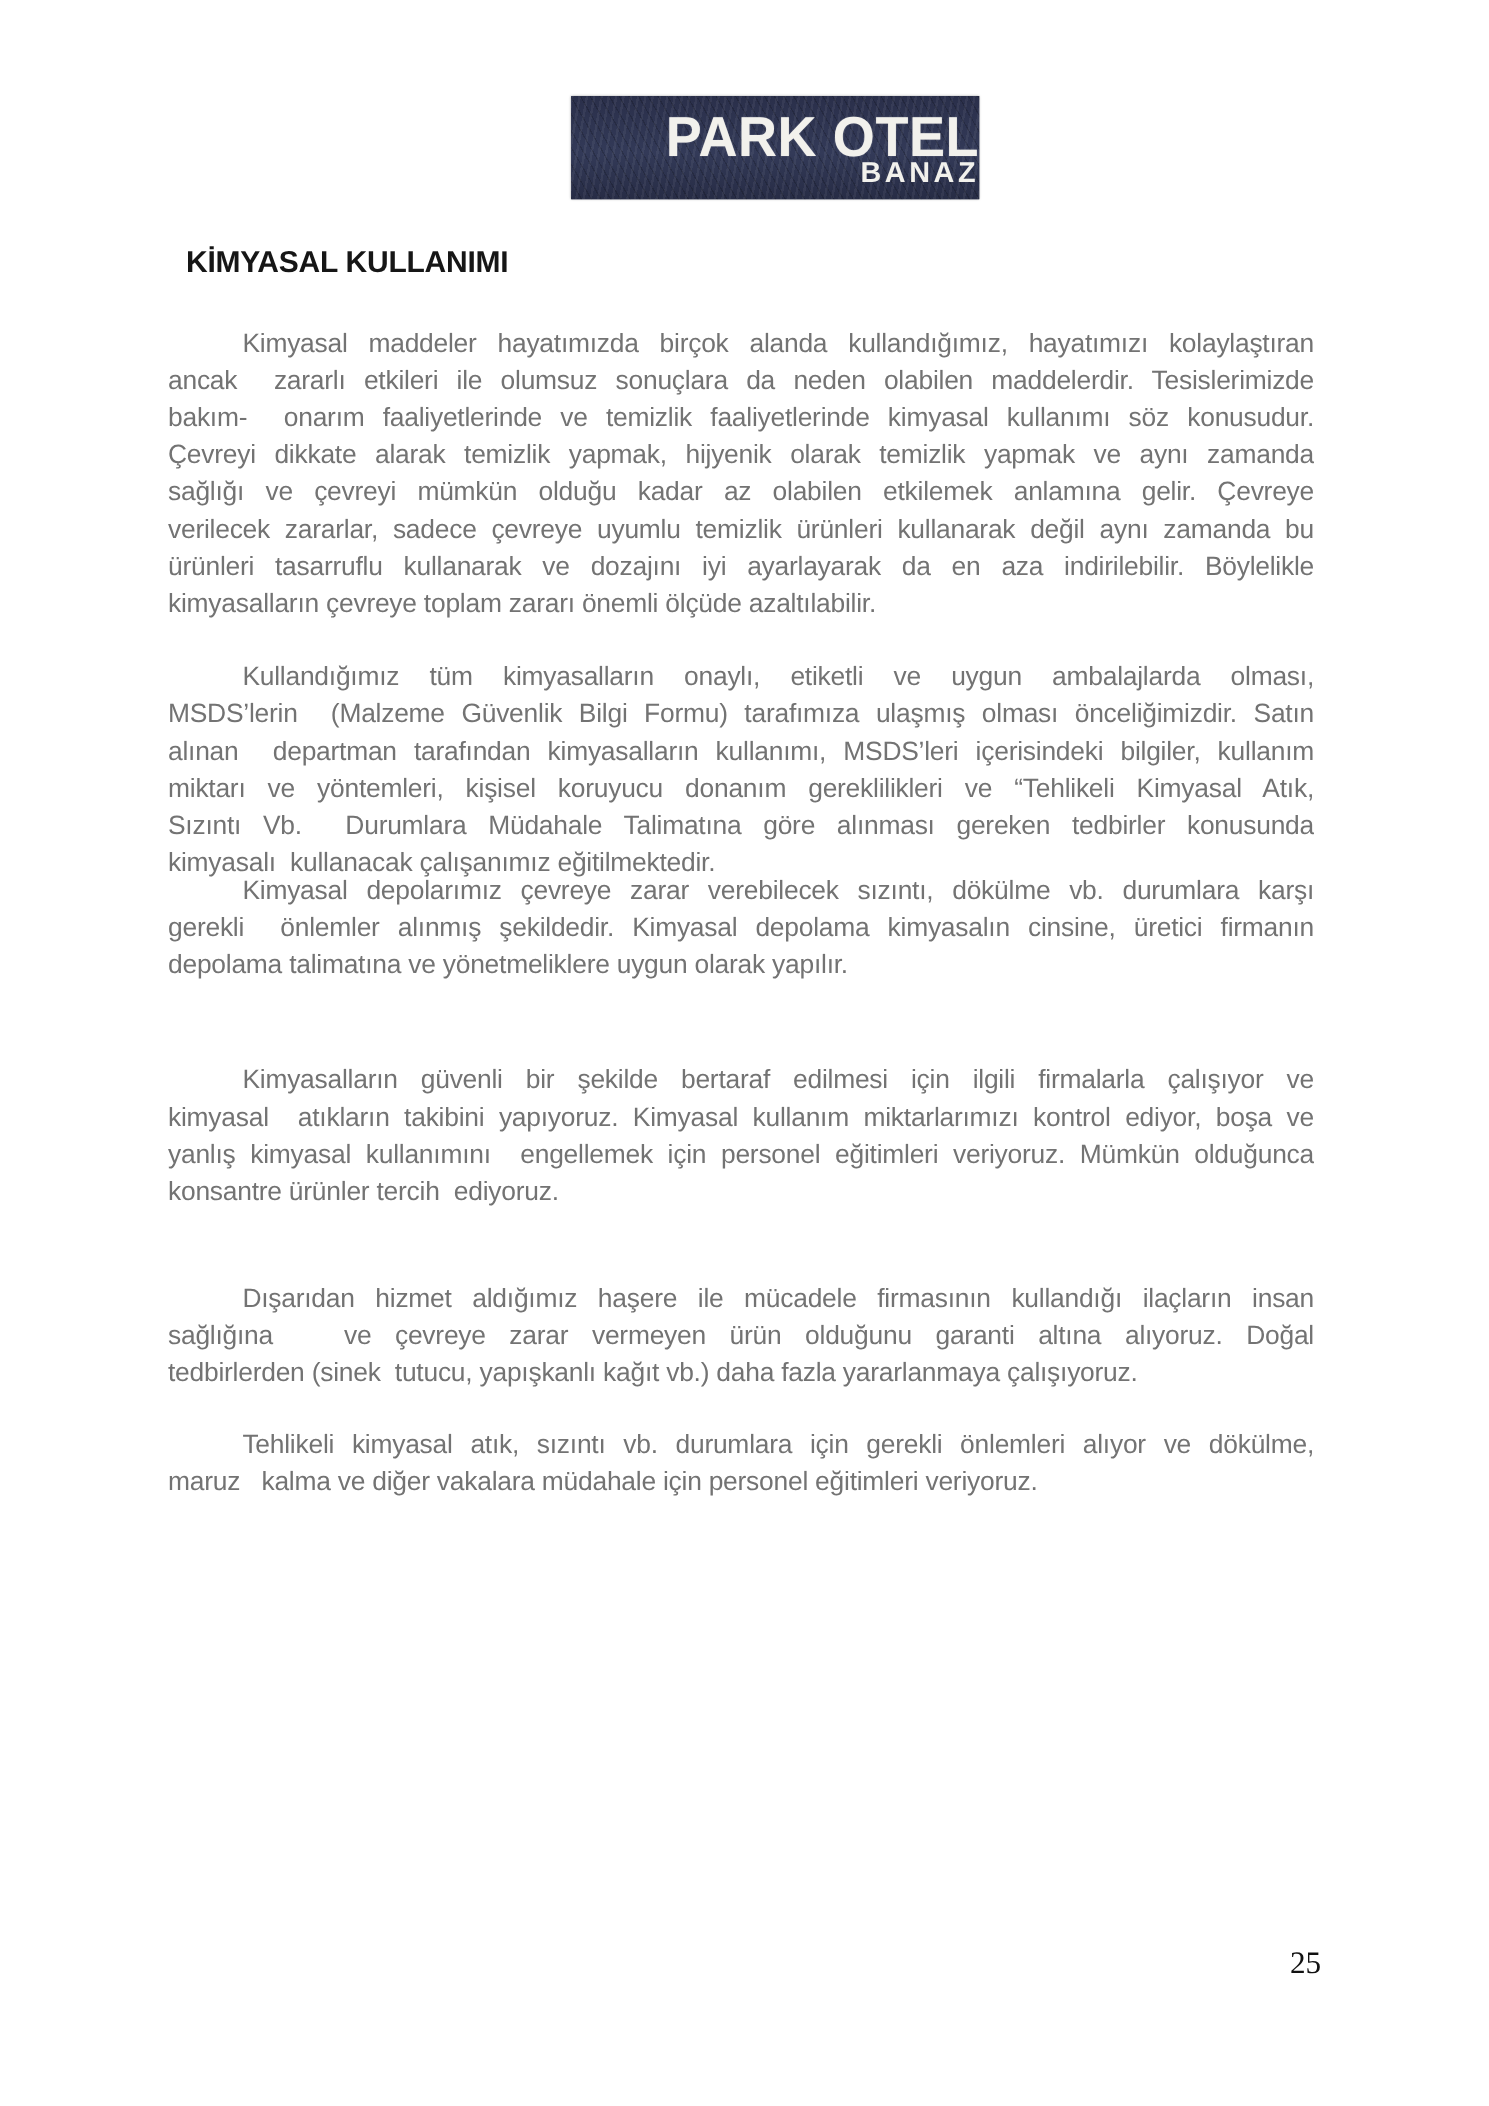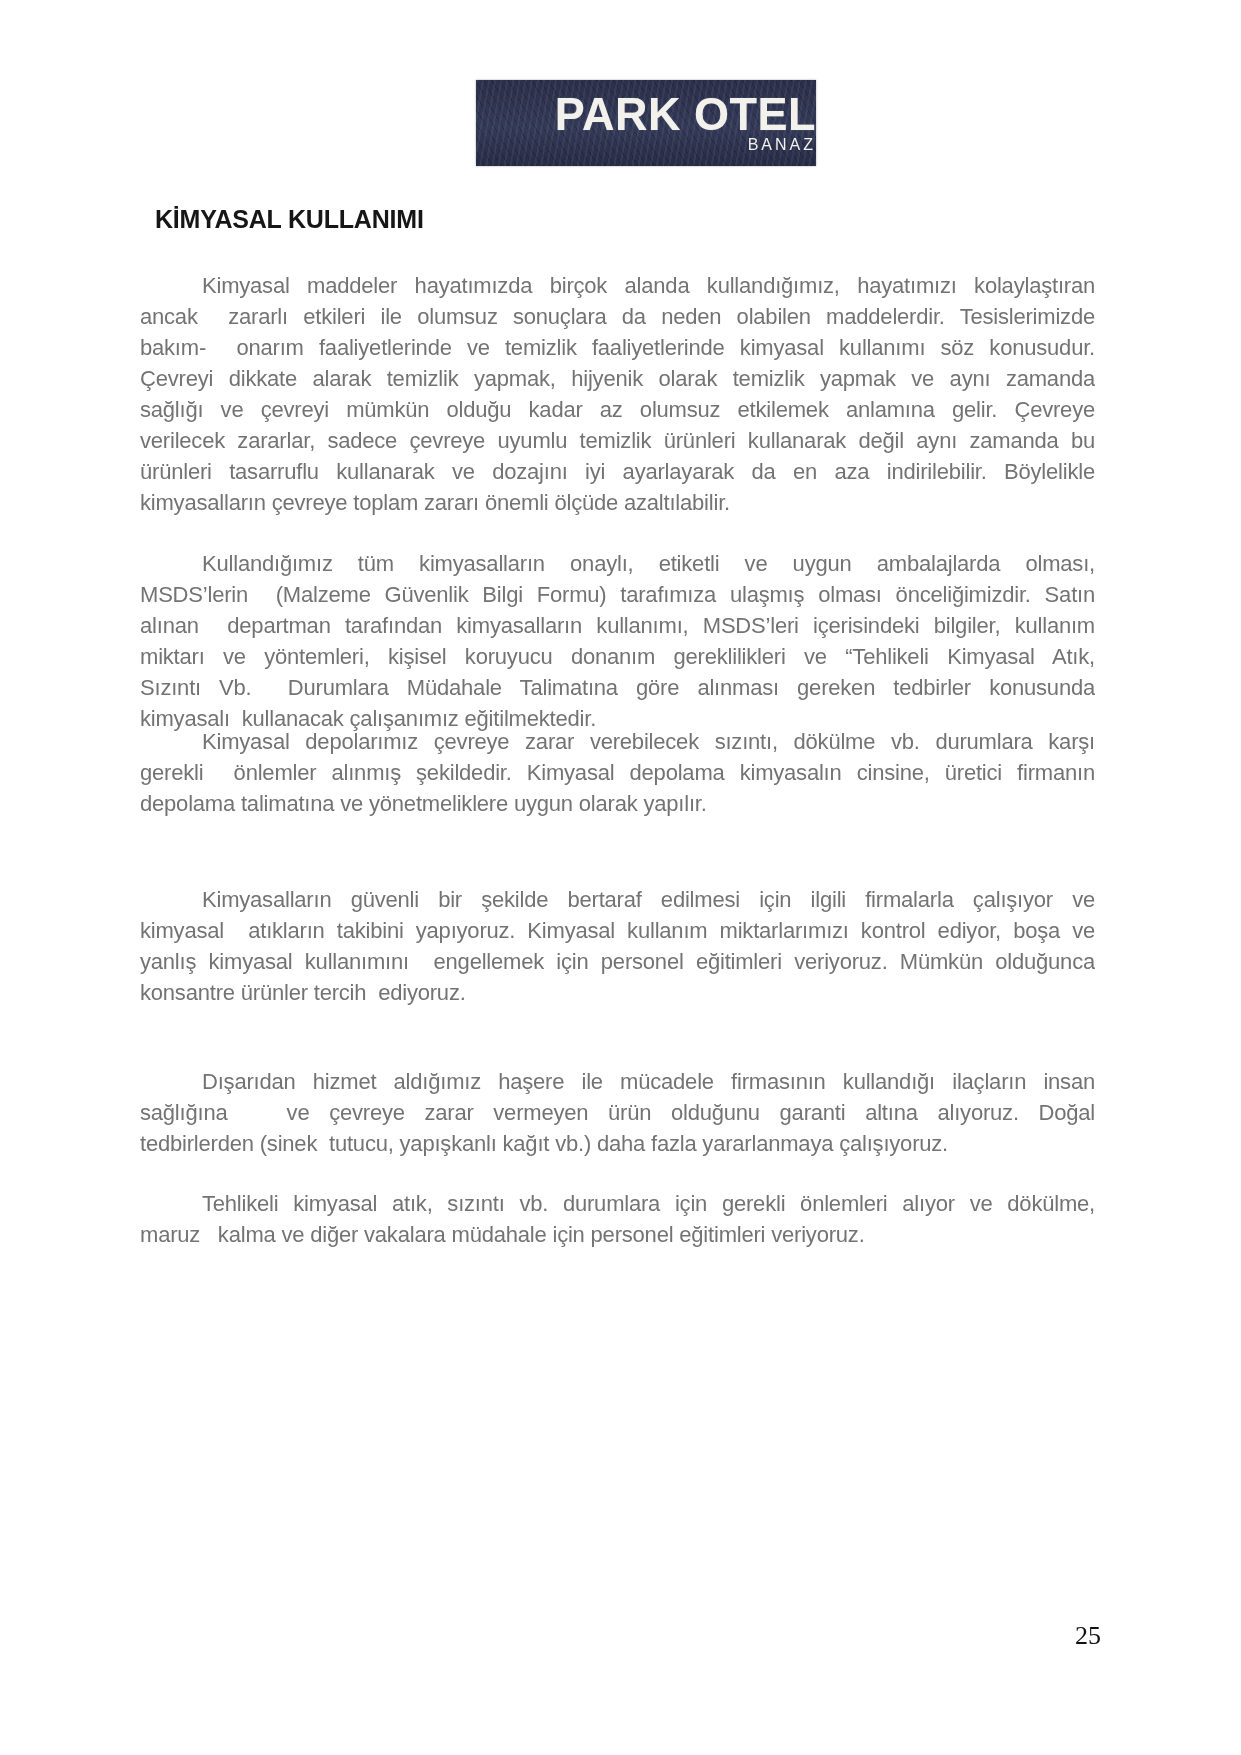--- a/index.html
+++ b/index.html
@@ -40,22 +40,22 @@
     font-size: 45px;
     font-weight: 700;
     line-height: 44px;
     letter-spacing: 0.5px;
     transform: scaleY(1.04);
     white-space: nowrap;
     text-shadow: 0 0 1px rgba(255,255,255,0.4);
   }
   .logo-subtitle {
     color: #f2f1ec;
-    font-size: 16px;
-    font-weight: 400;
+    font-size: 24px;
+    font-weight: 700;
     line-height: 21px;
     letter-spacing: 3px;
     margin-top: -2px;
     white-space: nowrap;
   }
   
   .heading {
     position: absolute;
     left: 155px;
     top: 204px;
@@ -104,21 +104,21 @@
     <div class="logo-subtitle">BANAZ</div>
   </div>
 
   <div class="heading">KİMYASAL KULLANIMI</div>
 
   <div class="para" style="top:270px">
       <div class="line first">Kimyasal maddeler hayatımızda birçok alanda kullandığımız, hayatımızı kolaylaştıran</div>
       <div class="line">ancak  zararlı etkileri ile olumsuz sonuçlara da neden olabilen maddelerdir. Tesislerimizde</div>
       <div class="line">bakım-  onarım faaliyetlerinde ve temizlik faaliyetlerinde kimyasal kullanımı söz konusudur.</div>
       <div class="line">Çevreyi dikkate alarak temizlik yapmak, hijyenik olarak temizlik yapmak ve aynı zamanda</div>
-      <div class="line">sağlığı ve çevreyi mümkün olduğu kadar az olumsuz etkilemek anlamına gelir. Çevreye</div>
+      <div class="line">sağlığı ve çevreyi mümkün olduğu kadar az olabilen etkilemek anlamına gelir. Çevreye</div>
       <div class="line">verilecek zararlar, sadece çevreye uyumlu temizlik ürünleri kullanarak değil aynı zamanda bu</div>
       <div class="line">ürünleri tasarruflu kullanarak ve dozajını iyi ayarlayarak da en aza indirilebilir. Böylelikle</div>
       <div class="line last">kimyasalların çevreye toplam zararı önemli ölçüde azaltılabilir.</div>
     </div>
   <div class="para" style="top:548px">
       <div class="line first">Kullandığımız tüm kimyasalların onaylı, etiketli ve uygun ambalajlarda olması,</div>
       <div class="line">MSDS’lerin  (Malzeme Güvenlik Bilgi Formu) tarafımıza ulaşmış olması önceliğimizdir. Satın</div>
       <div class="line">alınan  departman tarafından kimyasalların kullanımı, MSDS’leri içerisindeki bilgiler, kullanım</div>
       <div class="line">miktarı ve yöntemleri, kişisel koruyucu donanım gereklilikleri ve “Tehlikeli Kimyasal Atık,</div>
       <div class="line">Sızıntı Vb.  Durumlara Müdahale Talimatına göre alınması gereken tedbirler konusunda</div>

